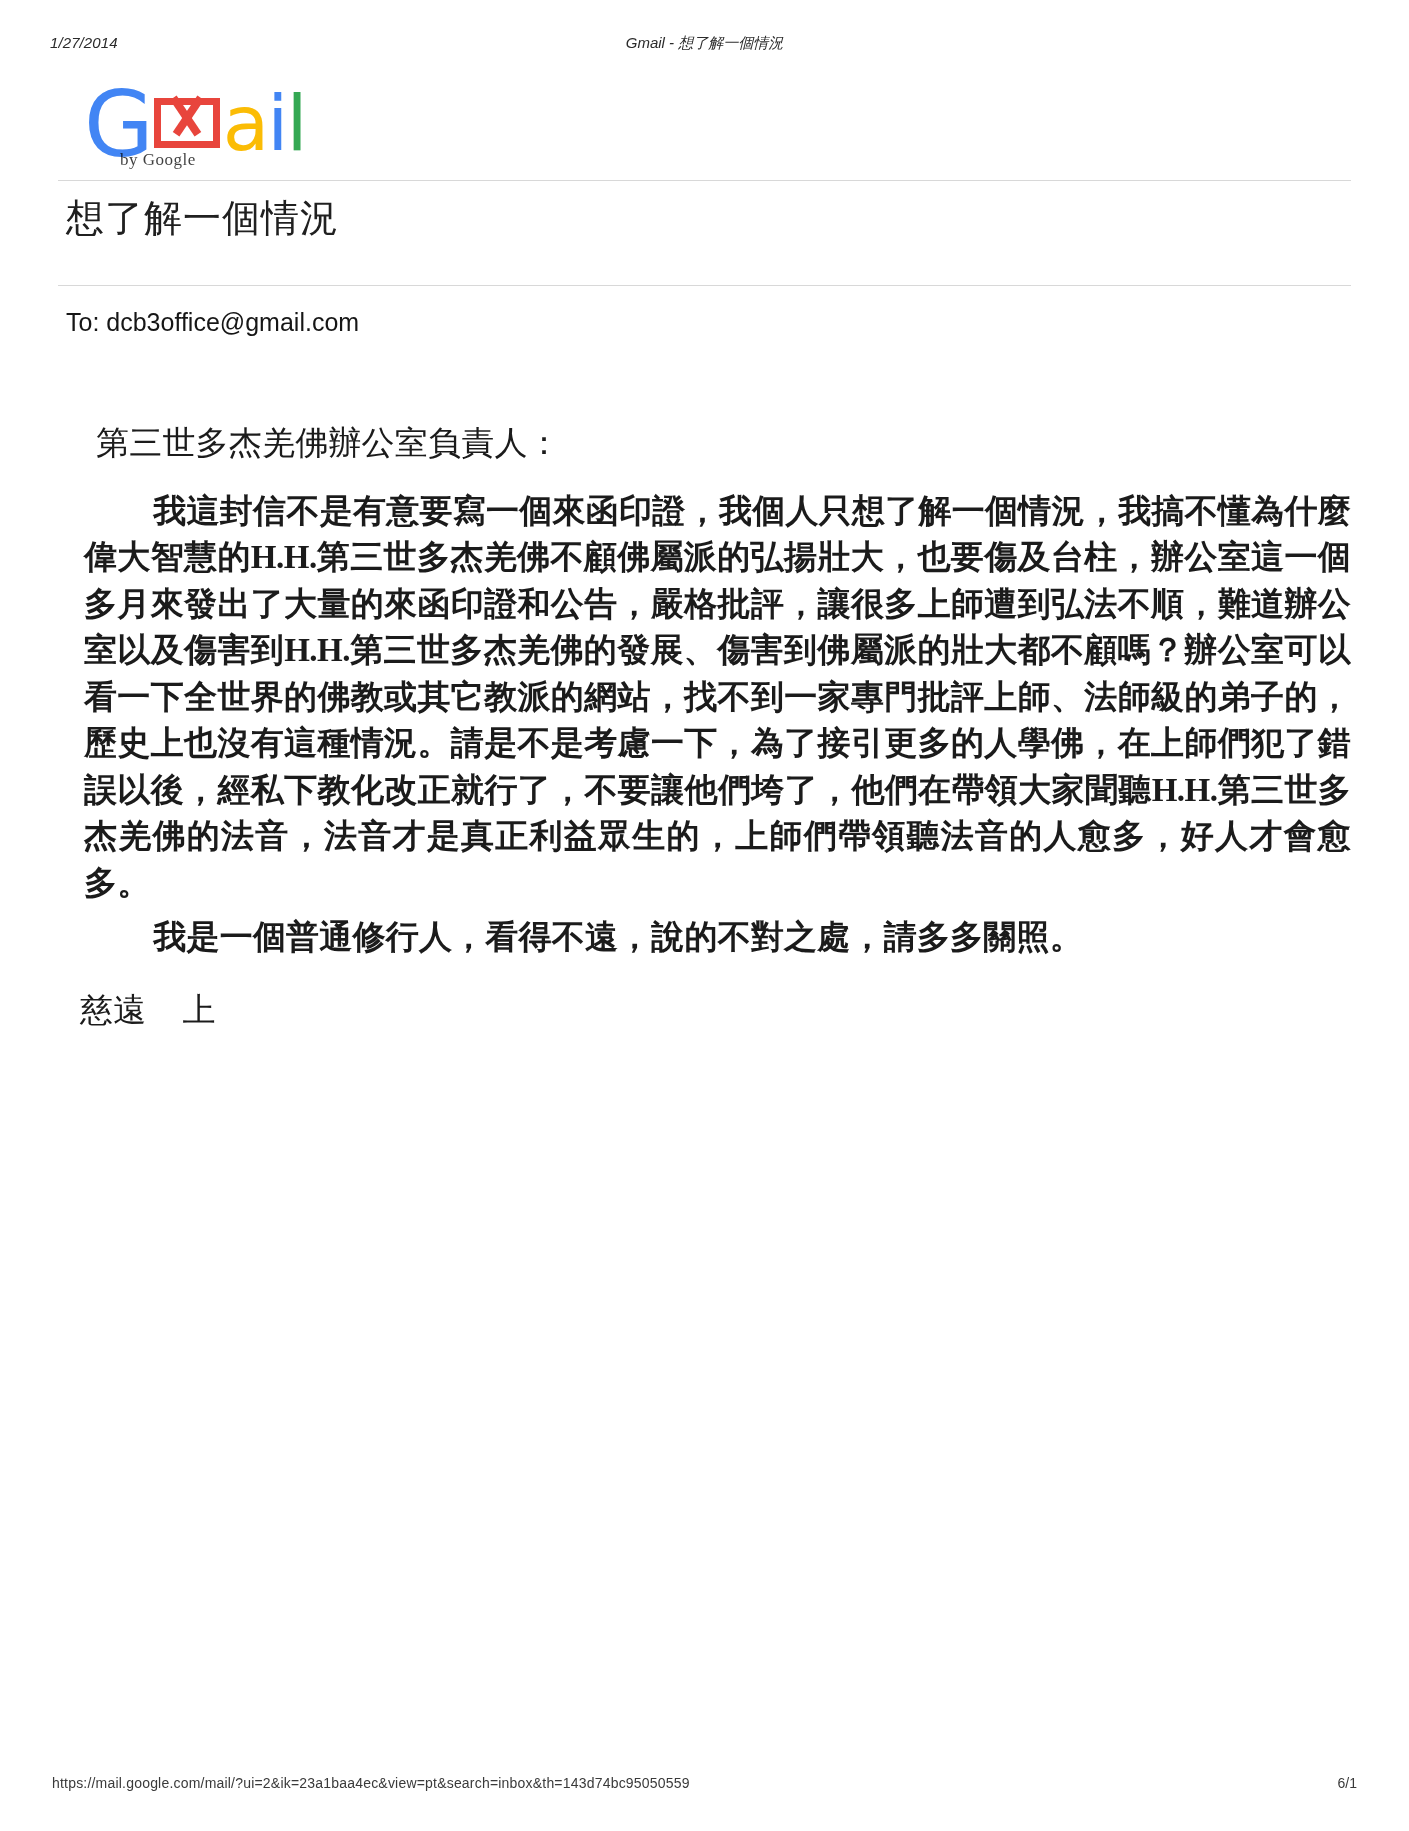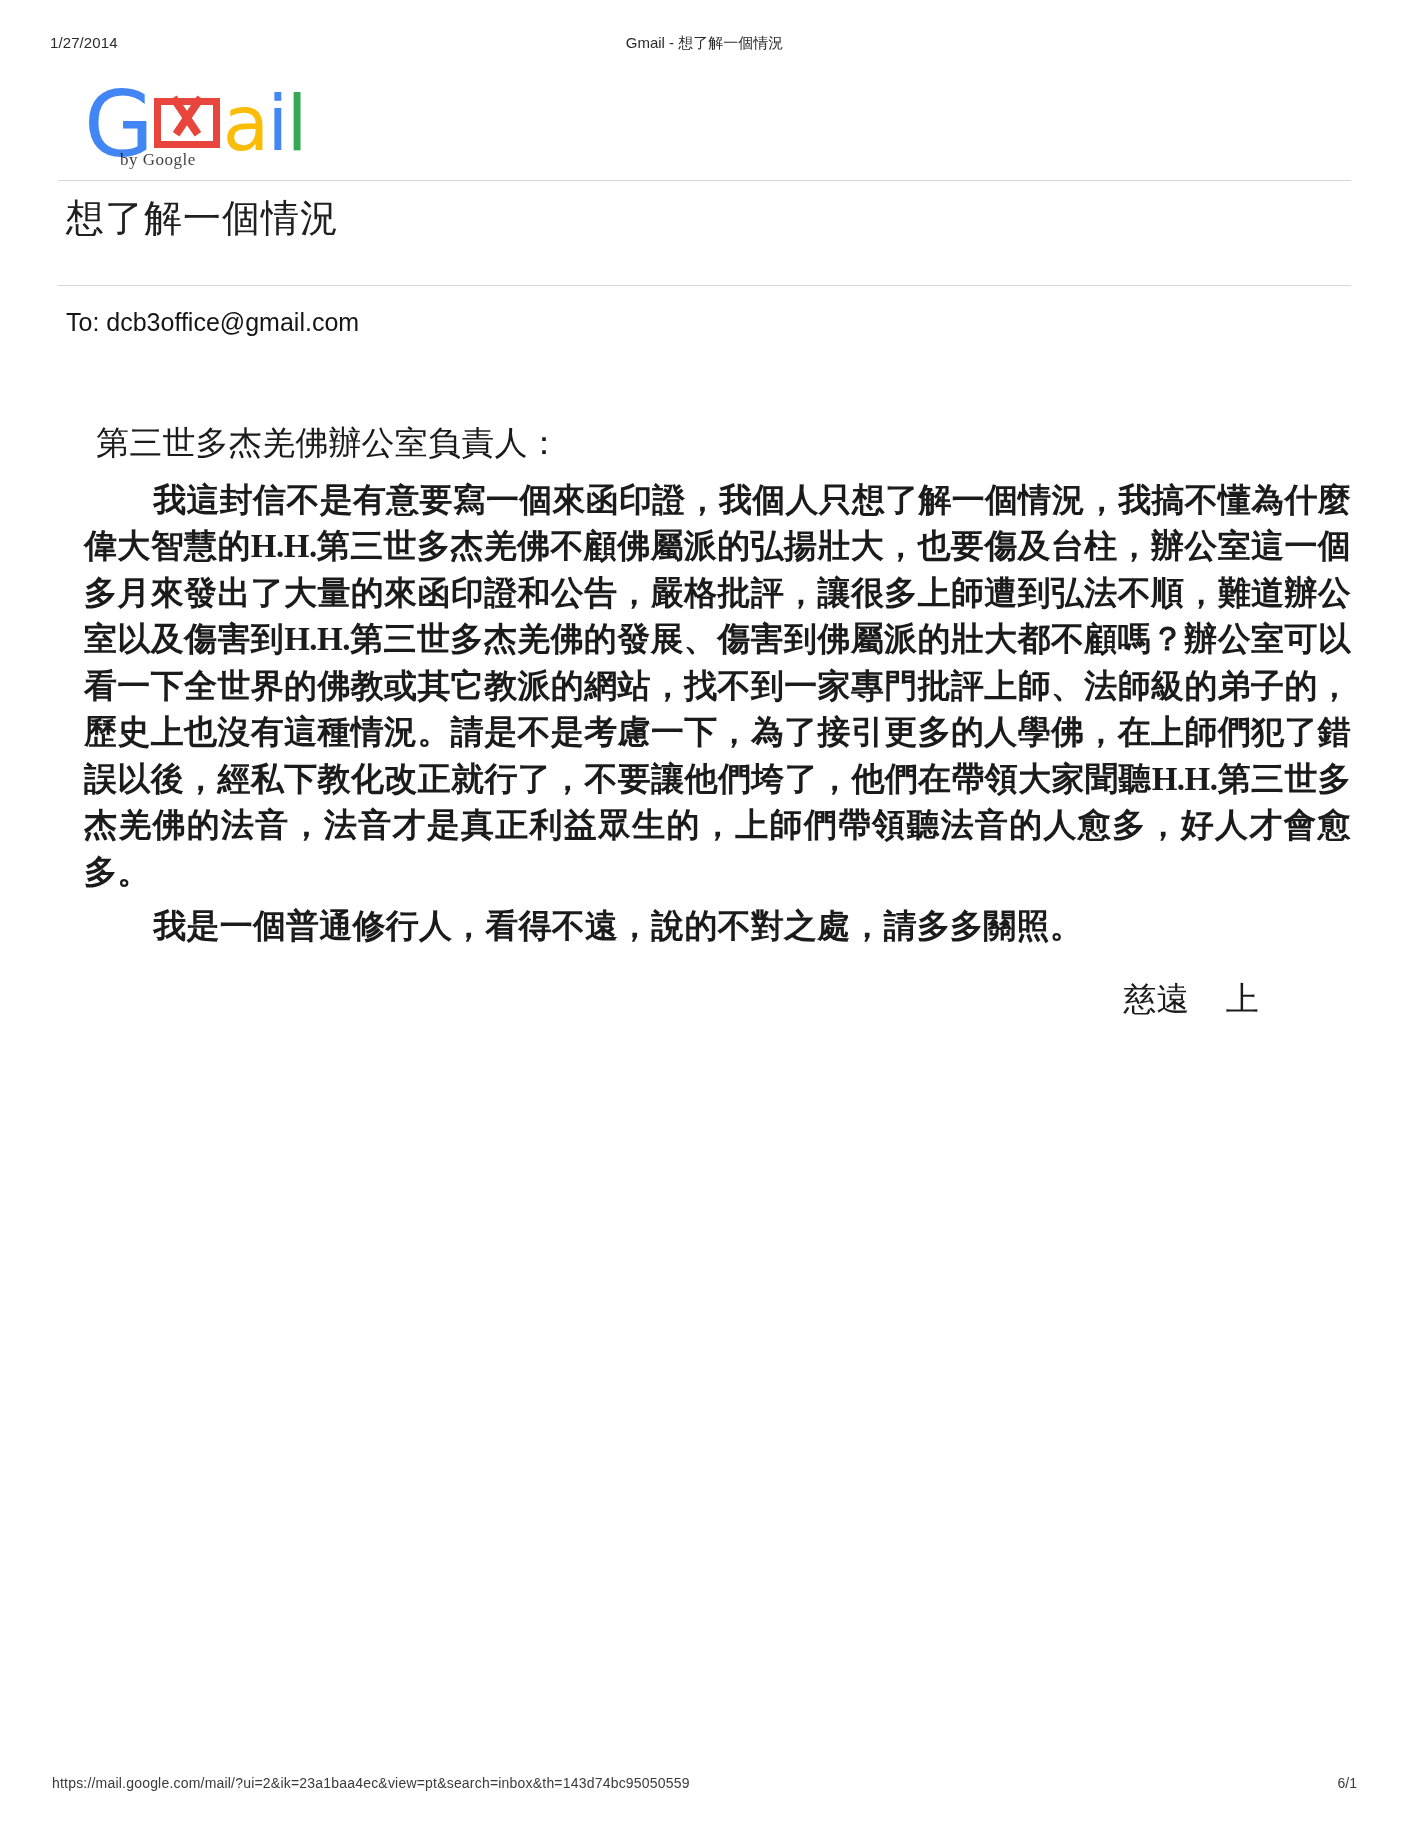--- a/index.html
+++ b/index.html
@@ -25,20 +25,21 @@
     padding: 0;
   }
 
   
   .print-header {
     position: absolute;
     top: 34px;
     left: 0;
     width: 1409px;
     height: 24px;
+    font-style: italic;
   }
   .print-header .ph-date {
     position: absolute;
     left: 50px;
     top: 0;
     font-size: 15px;
     color: #2b2b2b;
     letter-spacing: 0.1px;
     white-space: nowrap;
   }
@@ -194,39 +195,38 @@
     top: 420px;
     width: 1275px;
     font-family: "DejaVu Serif", "Liberation Serif", serif;
     font-size: 33px;
     line-height: 46.5px;
     color: #1b1b1b;
     text-align: justify;
     letter-spacing: 0.2px;
   }
   .salutation {
-    margin: 0 0 10px 0;
+    margin: 0 0 21px 0;
     text-indent: 0;
     padding-left: 16px;
   }
   .para {
     margin: 4px;
     text-indent: 2.1em;
     text-align: justify;
     text-justify: inter-character;
     font-weight: bold;
   }
   .para + .para { margin-top: 8px; }
   .latin {
     font-family: "Liberation Serif", serif;
     letter-spacing: -0.5px;
   }
   .sign-off {
     margin-top: 26px;
-    text-align: right;
     padding-right: 96px;
     white-space: nowrap;
   }
   .sign-off .gap { display: inline-block; width: 36px; }
 
   
   .footer-url {
     position: absolute;
     left: 52px;
     top: 1775px;

